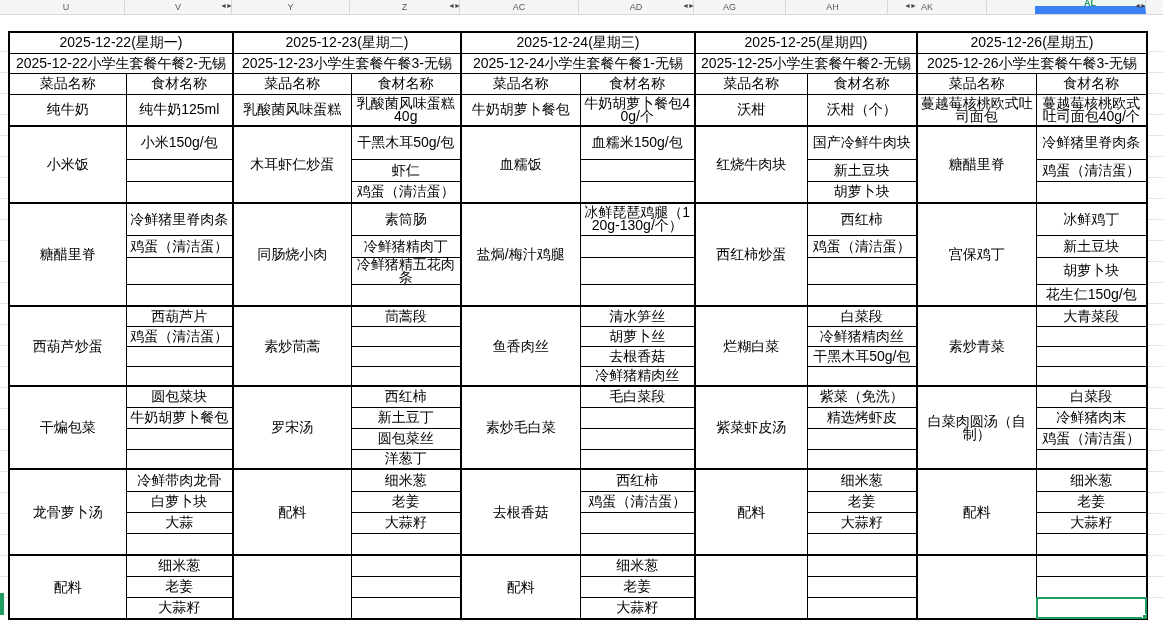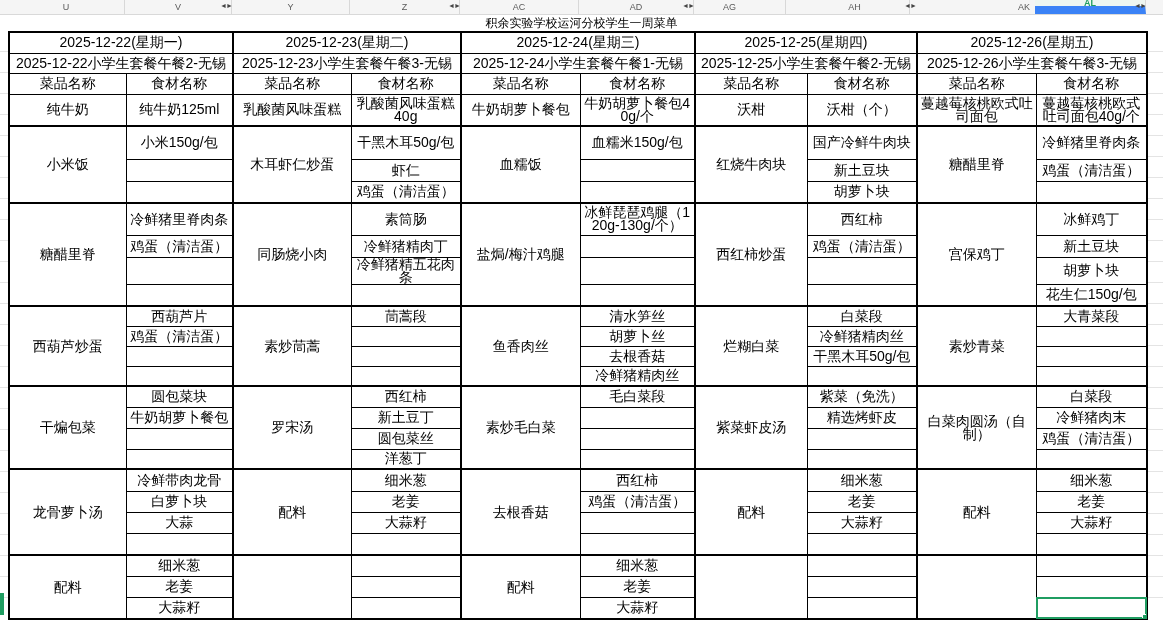--- a/index.html
+++ b/index.html
@@ -62,27 +62,26 @@
       <div class="col-cell" style="left: 8px; width: 117px;">U</div>
       <div class="col-cell" style="left: 125px; width: 107px;">V</div>
       <span class="hid-marker" style="left: 220px;">◄►</span>
       <div class="col-cell" style="left: 232px; width: 118px;">Y</div>
       <div class="col-cell" style="left: 350px; width: 110px;">Z</div>
       <span class="hid-marker" style="left: 448px;">◄►</span>
       <div class="col-cell" style="left: 460px; width: 119px;">AC</div>
       <div class="col-cell" style="left: 579px; width: 115px;">AD</div>
       <span class="hid-marker" style="left: 682px;">◄►</span>
       <div class="col-cell" style="left: 674px; width: 112px;">AG</div>
-      <div class="col-cell" style="left: 800px; width: 110px;">AH</div>
+      <div class="col-cell" style="left: 778px; width: 110px;">AH</div>
       <span class="hid-marker" style="left: 904px;">◄►</span>
-      <div class="col-cell" style="left: 965px; width: 119px;">AK</div>
+      <div class="col-cell" style="left: 868px; width: 119px;">AK</div>
       <div class="col-cell sel" style="left: 1035px; width: 111px;">AL</div>
       <span class="hid-marker" style="left: 1134px;">◄►</span>
     </div>
-  <div class="sheet-title">积余实验学校运河分校学生一周菜单</div>
   <div class="row-gutter">
     <div class="row-sel-bar" style="top: 562px; height: 22px;"></div>
   </div>
   <div class="right-gutter"></div>
   <table class="menu">
     <colgroup>
         <col style="width: 117px;">
         <col style="width: 107px;">
         <col style="width: 118px;">
         <col style="width: 110px;">

